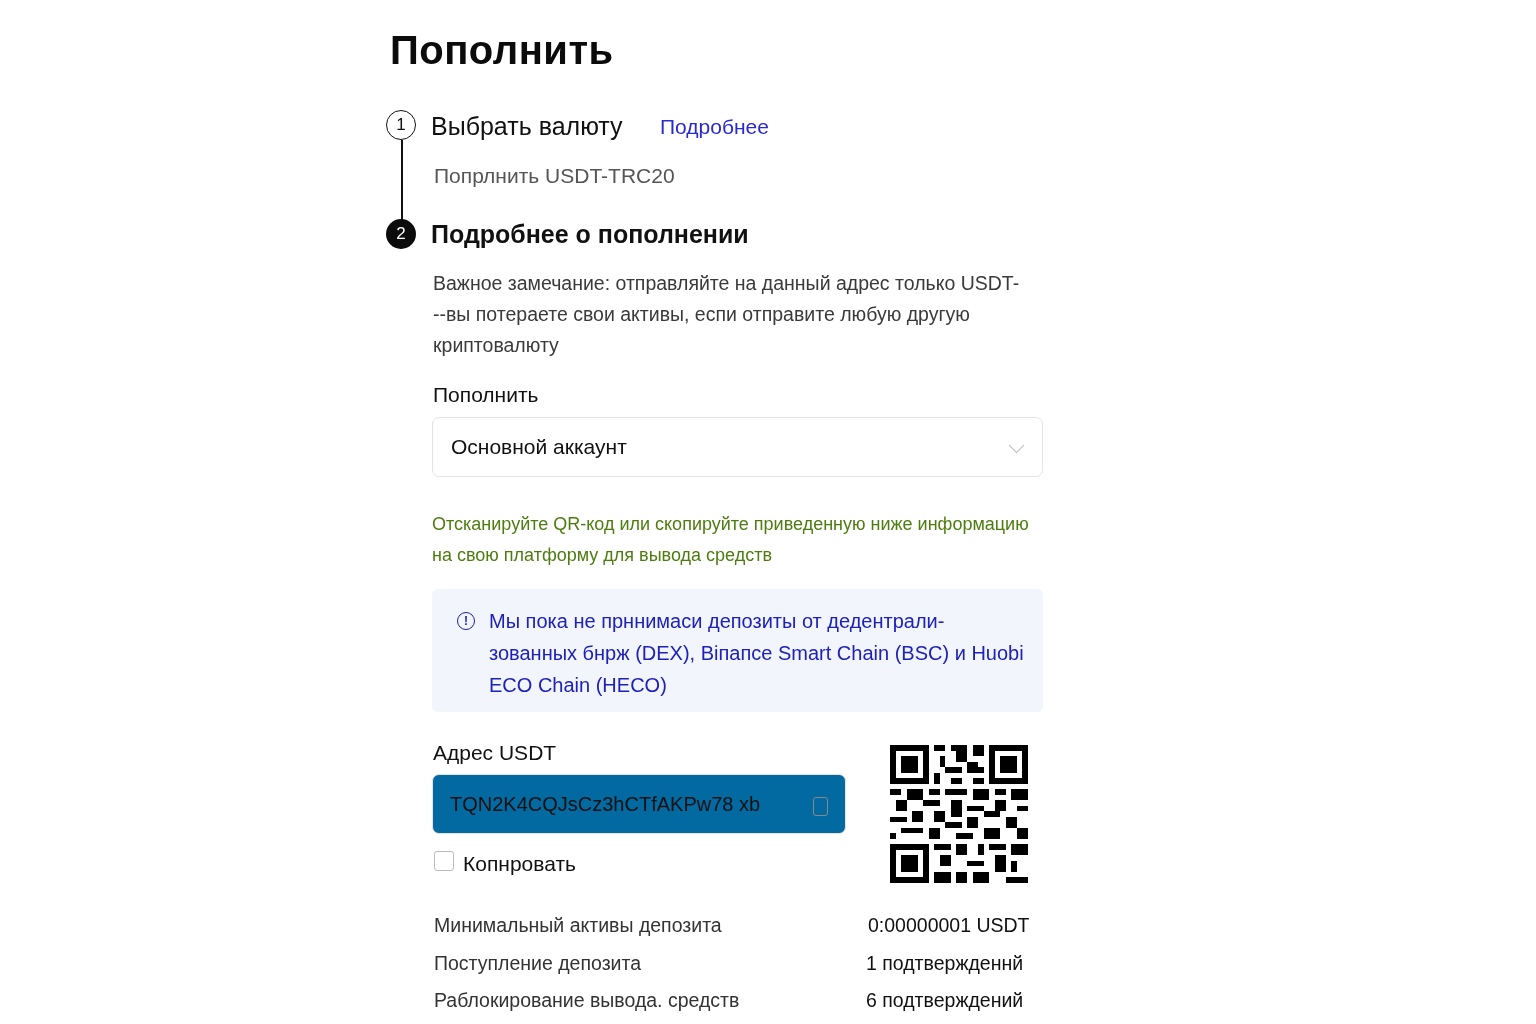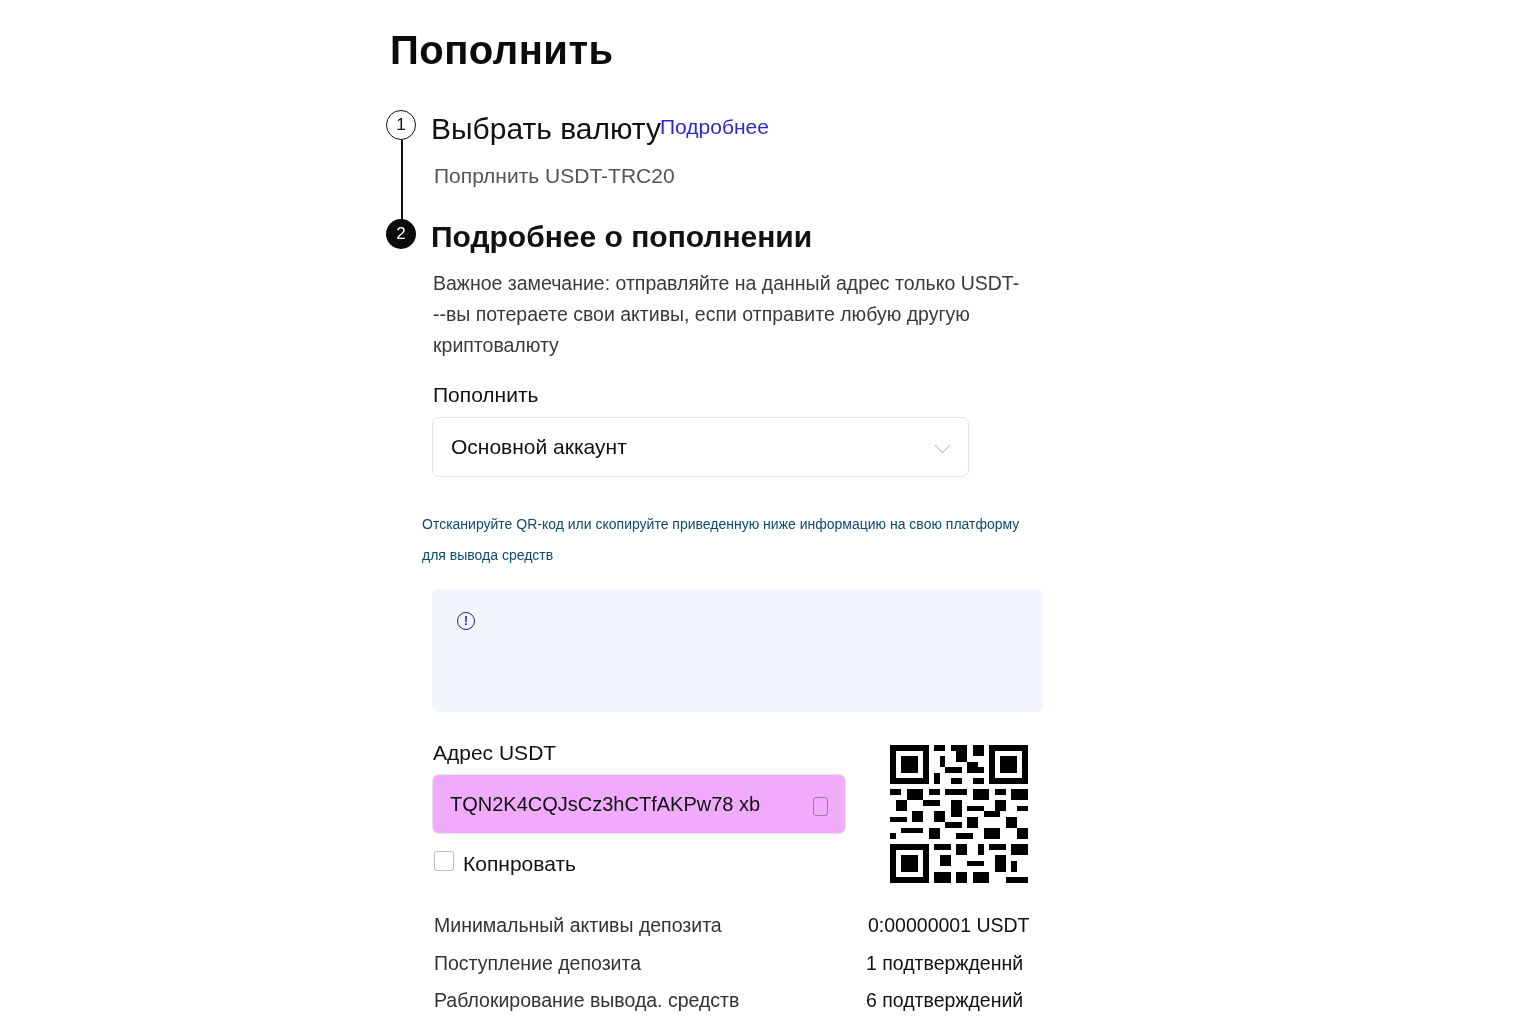--- a/index.html
+++ b/index.html
@@ -5,43 +5,43 @@
   html, body { margin:0; padding:0; background:#fff; }
   body { width:1536px; height:1024px; position:relative; overflow:hidden;
          font-family:"Liberation Sans", "DejaVu Sans", sans-serif; color:#111; }
   .abs { position:absolute; }
   .title { left:390px; top:28px; font-size:40px; font-weight:bold; letter-spacing:0.5px; color:#0b0b0b; }
   .step-circle { width:30px; height:30px; border-radius:50%; box-sizing:border-box;
                  display:flex; align-items:center; justify-content:center; font-size:17px; }
   .step1 { left:386px; top:110px; border:1.5px solid #111; background:#fff; color:#111; }
   .step2 { left:386px; top:219px; background:#0b0b0b; color:#fff; }
   .step-line { left:401px; top:140px; width:1.5px; height:80px; background:#111; }
-  .step-title { font-size:30px; color:#111; }
+  .step-title { font-size:25px; color:#111; }
   .s1-title { left:431px; top:112px; }
   .s2-title { left:431px; top:220px;font-weight:bold; }
   .change-link { left:660px; top:115px; font-size:21px; color:#2a2ad0; cursor:pointer; }
   .s1-sub { left:434px; top:164px; font-size:21px; color:#555; }
   .note { left:433px; top:268px; width:590px; font-size:19.5px; line-height:31px; color:#3a3a3a; }
   .label { font-size:21px; color:#111; }
   .lbl-deposit { left:433px; top:383px; }
-  .select { left:432px; top:417px; width:537px; height:60px; box-sizing:border-box;
+  .select { left:432px; top:417px; width:611px; height:60px; box-sizing:border-box;
             border:1px solid #e4e4e4; border-radius:7px; background:#fff; }
   .select-value { position:absolute; left:18px; top:17px; font-size:21px; color:#111; }
   .chev { position:absolute; right:20px; top:22px; width:10px; height:10px;
           border-right:1.2px solid #bbb; border-bottom:1.2px solid #bbb; transform:rotate(45deg); }
-  .scan { left:422px; top:509px; width:620px; font-size:14px; line-height:31px; color:#0c4a6e; }
+  .scan { left:432px; top:509px; width:620px; font-size:18px; line-height:31px; color:#4d7c0f; }
   .info { left:432px; top:589px; width:611px; height:123px; box-sizing:border-box;
           background:#f2f5fc; border-radius:6px; }
   .info-icon { position:absolute; left:25px; top:23px; width:18px; height:18px; box-sizing:border-box;
                border:1.6px solid #1e1ea8; border-radius:50%; color:#1e1ea8; font-size:12px;
                font-weight:bold; display:flex; align-items:center; justify-content:center; }
   .info-text { position:absolute; left:57px; top:16px; width:540px; font-size:20px; line-height:32px; color:#1e22b8; }
   .lbl-address { left:433px; top:741px; font-size:21px; }
   .addr-box { left:432px; top:774px; width:414px; height:60px; box-sizing:border-box;
-              border:1px solid #e4e4e4; border-radius:7px; background:#f0abfc; }
+              border:1px solid #e4e4e4; border-radius:7px; background:#0369a1; }
   .addr-value { position:absolute; left:17px; top:18px; font-size:20px; color:#111; }
   .copy-icon { position:absolute; right:17px; top:22px; width:15px; height:19px; box-sizing:border-box;
                border:1.3px solid #888; border-radius:3px; cursor:pointer; }
   .checkbox { left:434px; top:851px; width:20px; height:20px; box-sizing:border-box;
               border:1.3px solid #bbb; border-radius:3px; background:#fff; cursor:pointer; }
   .cb-label { left:463px; top:852px; font-size:21px; color:#111; }
   .qr { left:890px; top:745px; width:138px; height:138px; }
   .info-row-label { left:434px; font-size:19.5px; color:#333; }
   .info-row-value { font-size:19.5px; color:#111; }
 </style>
@@ -68,20 +68,21 @@
 <div class="abs label lbl-deposit">Пополнить</div>
 <div class="abs select">
   <span class="select-value">Основной аккаунт</span>
   <span class="chev"></span>
 </div>
 
 <div class="abs scan">Отсканируйте QR-код или скопируйте приведенную ниже информацию на свою платформу для вывода средств</div>
 
 <div class="abs info">
   <span class="info-icon">!</span>
+  <div class="info-text">Мы пока не прннимаси депозиты от дедентрали-зованных бнрж (DEX), Bіпапсе Smart Chain (BSC) и Huobi ECO Chain (HECO)</div>
 </div>
 
 <div class="abs label lbl-address">Адрес USDT</div>
 <div class="abs addr-box">
   <span class="addr-value">TQN2K4CQJsCz3hCTfAKPw78 xb</span>
   <span class="copy-icon"></span>
 </div>
 <div class="abs checkbox"></div>
 <div class="abs cb-label">Копнровать</div>
 

